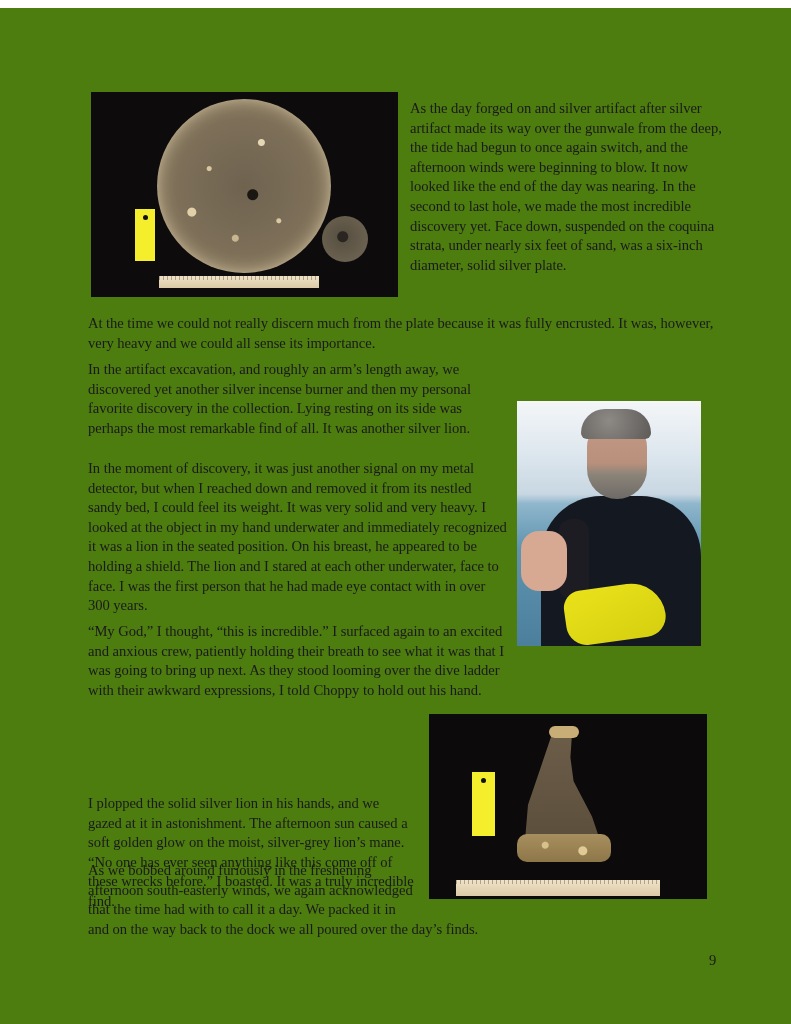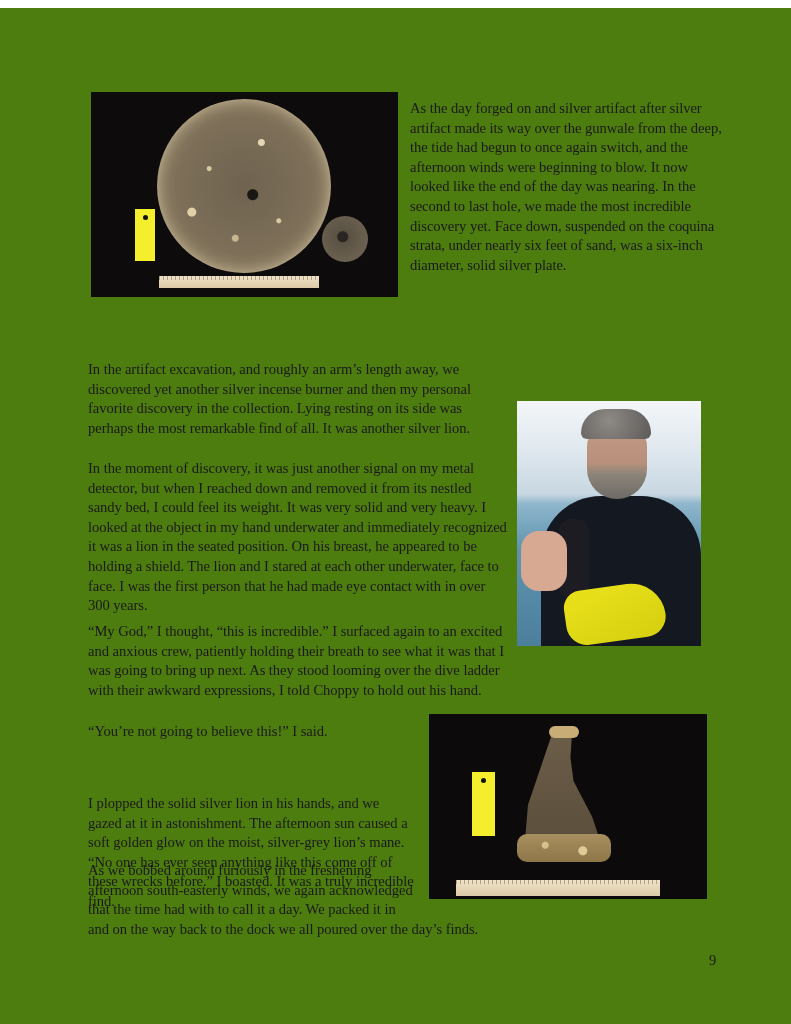--- a/index.html
+++ b/index.html
@@ -67,37 +67,37 @@
 
   <div class="abs photo-plate">
     <div class="plate-disc"></div>
     <div class="plate-small"></div>
     <div class="tag tag-plate"></div>
     <div class="ruler ruler-plate"></div>
   </div>
 
   <p class="abs" style="left:410px; top:91px; width:316px;">As the day forged on and silver artifact after silver artifact made its way over the gunwale from the deep, the tide had begun to once again switch, and the afternoon winds were beginning to blow. It now looked like the end of the day was nearing. In the second to last hole, we made the most incredible discovery yet. Face down, suspended on the coquina strata, under nearly six feet of sand, was a six-inch diameter, solid silver plate.</p>
 
+  <p class="abs" style="left:88px; top:306px; width:630px;">At the time we could not really discern much from the plate because it was fully encrusted. It was, however, very heavy and we could all sense its importance.</p>
 
   <p class="abs" style="left:88px; top:352px; width:420px;">In the artifact excavation, and roughly an arm’s length away, we discovered yet another silver incense burner and then my personal favorite discovery in the collection. Lying resting on its side was perhaps the most remarkable find of all. It was another silver lion.</p>
 
   <div class="abs photo-diver">
     <div class="diver-body"></div>
     <div class="diver-head"></div>
     <div class="diver-cap"></div>
     <div class="diver-lion"></div>
     <div class="diver-hand"></div>
     <div class="diver-glove"></div>
   </div>
 
   <p class="abs" style="left:88px; top:451px; width:420px;">In the moment of discovery, it was just another signal on my metal detector, but when I reached down and removed it from its nestled sandy bed, I could feel its weight. It was very solid and very heavy. I looked at the object in my hand underwater and immediately recognized it was a lion in the seated position. On his breast, he appeared to be holding a shield. The lion and I stared at each other underwater, face to face. I was the first person that he had made eye contact with in over 300 years.</p>
 
   <p class="abs" style="left:88px; top:614px; width:420px;">“My God,” I thought, “this is incredible.” I surfaced again to an excited and anxious crew, patiently holding their breath to see what it was that I was going to bring up next. As they stood looming over the dive ladder with their awkward expressions, I told Choppy to hold out his hand.</p>
 
-  <p class="abs" style="left:88px; top:714px; width:330px;">“You’re not going to believe this!” I said.</p>
 
   <div class="abs photo-lion">
     <div class="tag tag-lion"></div>
     <div class="lion-body"></div>
     <div class="lion-crown"></div>
     <div class="lion-base"></div>
     <div class="ruler ruler-lion"></div>
   </div>
 
   <p class="abs" style="left:88px; top:738px; width:326px;margin-top:48px;">I plopped the solid silver lion in his hands, and we gazed at it in astonishment. The afternoon sun caused a soft golden glow on the moist, silver-grey lion’s mane. “No one has ever seen anything like this come off of these wrecks before.” I boasted. It was a truly incredible find.</p>

